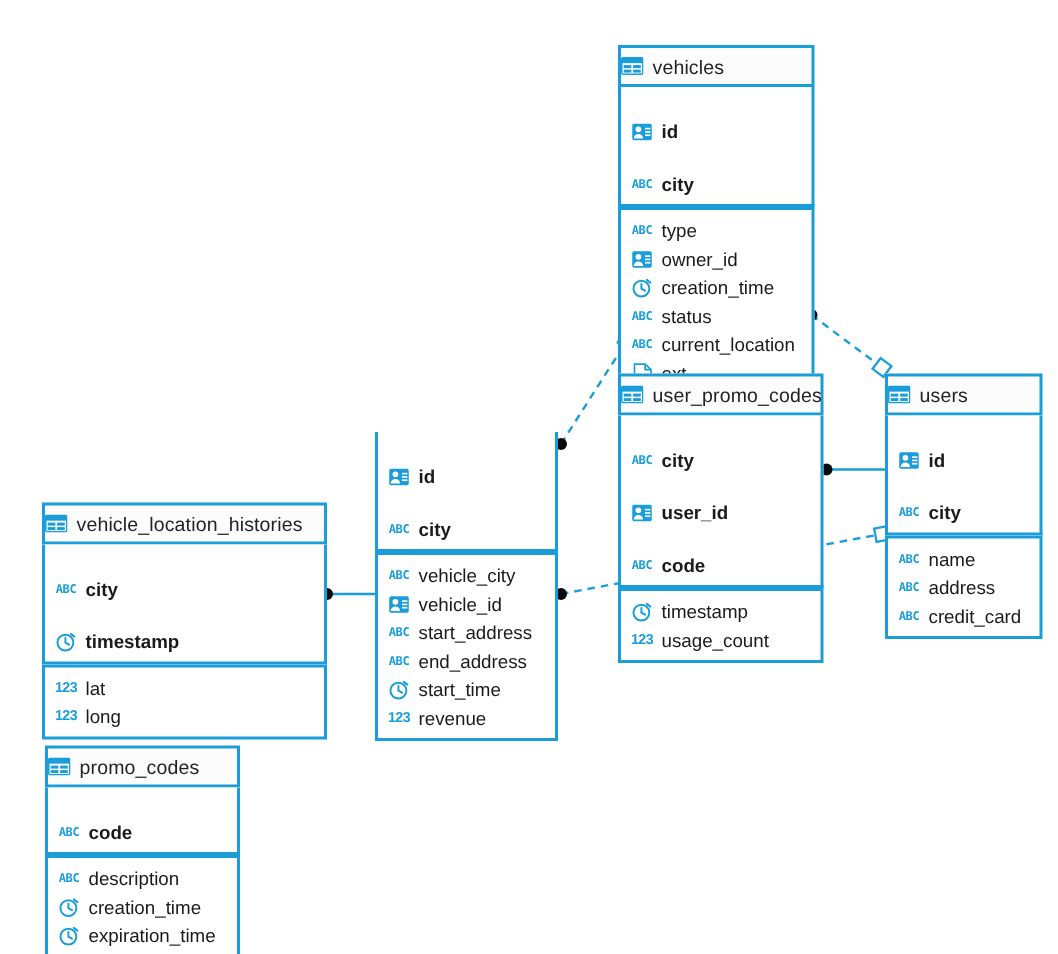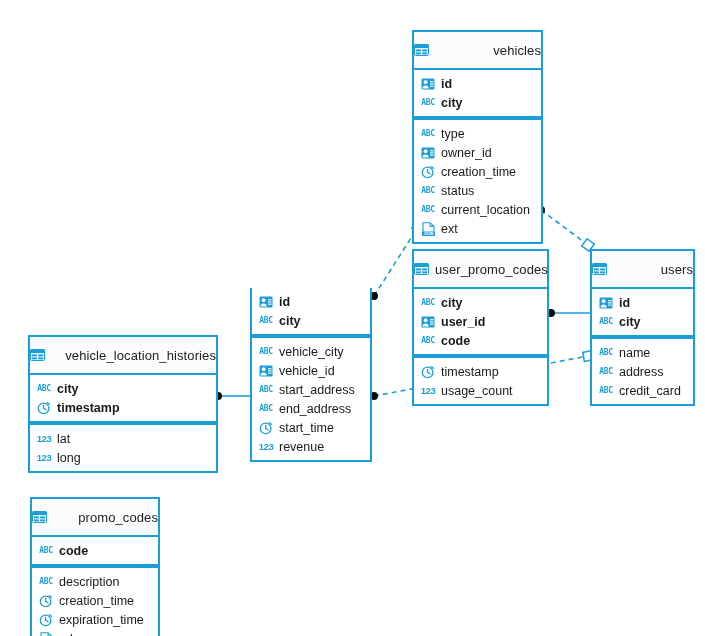--- a/index.html
+++ b/index.html
@@ -9,36 +9,36 @@
     position:relative;overflow:hidden;
     -webkit-font-smoothing:antialiased;
   }
   #canvas{position:absolute;inset:0;width:705px;height:636px;}
   #edges{position:absolute;left:0;top:0;width:705px;height:636px;pointer-events:none;}
 
   
   .node{position:absolute;}
   .node-title{
     border:2px solid #1a9dd9;background:#fcfcfc;
-    height:40px;display:flex;align-items:center;justify-content:space-between;
+    height:28px;display:flex;align-items:center;justify-content:flex-start;
     gap:6px;box-sizing:border-box;
   }
   .node-title .tname{font-size:13px;color:#222;letter-spacing:.1px;}
   .sec{
     border:2px solid #1a9dd9;border-top:none;background:#ffffff;
     box-sizing:border-box;padding:4px 0 4px 0;
   }
   .sec.keys{border-top:none;}
   .sec.cols{border-top:2px solid #1a9dd9;}
   .col{
     display:flex;align-items:center;gap:5px;
     height:19px;padding:0 6px;box-sizing:border-box;
     font-size:12.5px;color:#1a1a1a;white-space:nowrap;
   }
-  .col.pk{font-weight:bold;}
+  .col.pk{font-weight:bold;margin-top:16px;}
 
   
   .ic{flex:0 0 auto;display:inline-flex;align-items:center;justify-content:center;}
   .ic svg{display:block;}
   .ic-txt{
     font-family:"DejaVu Sans Mono","Liberation Mono",monospace;
     font-size:8px;font-weight:bold;color:#1a9dd9;letter-spacing:-.3px;
   }
   .ic-num{
     font-family:Liberation Sans, sans-serif;

